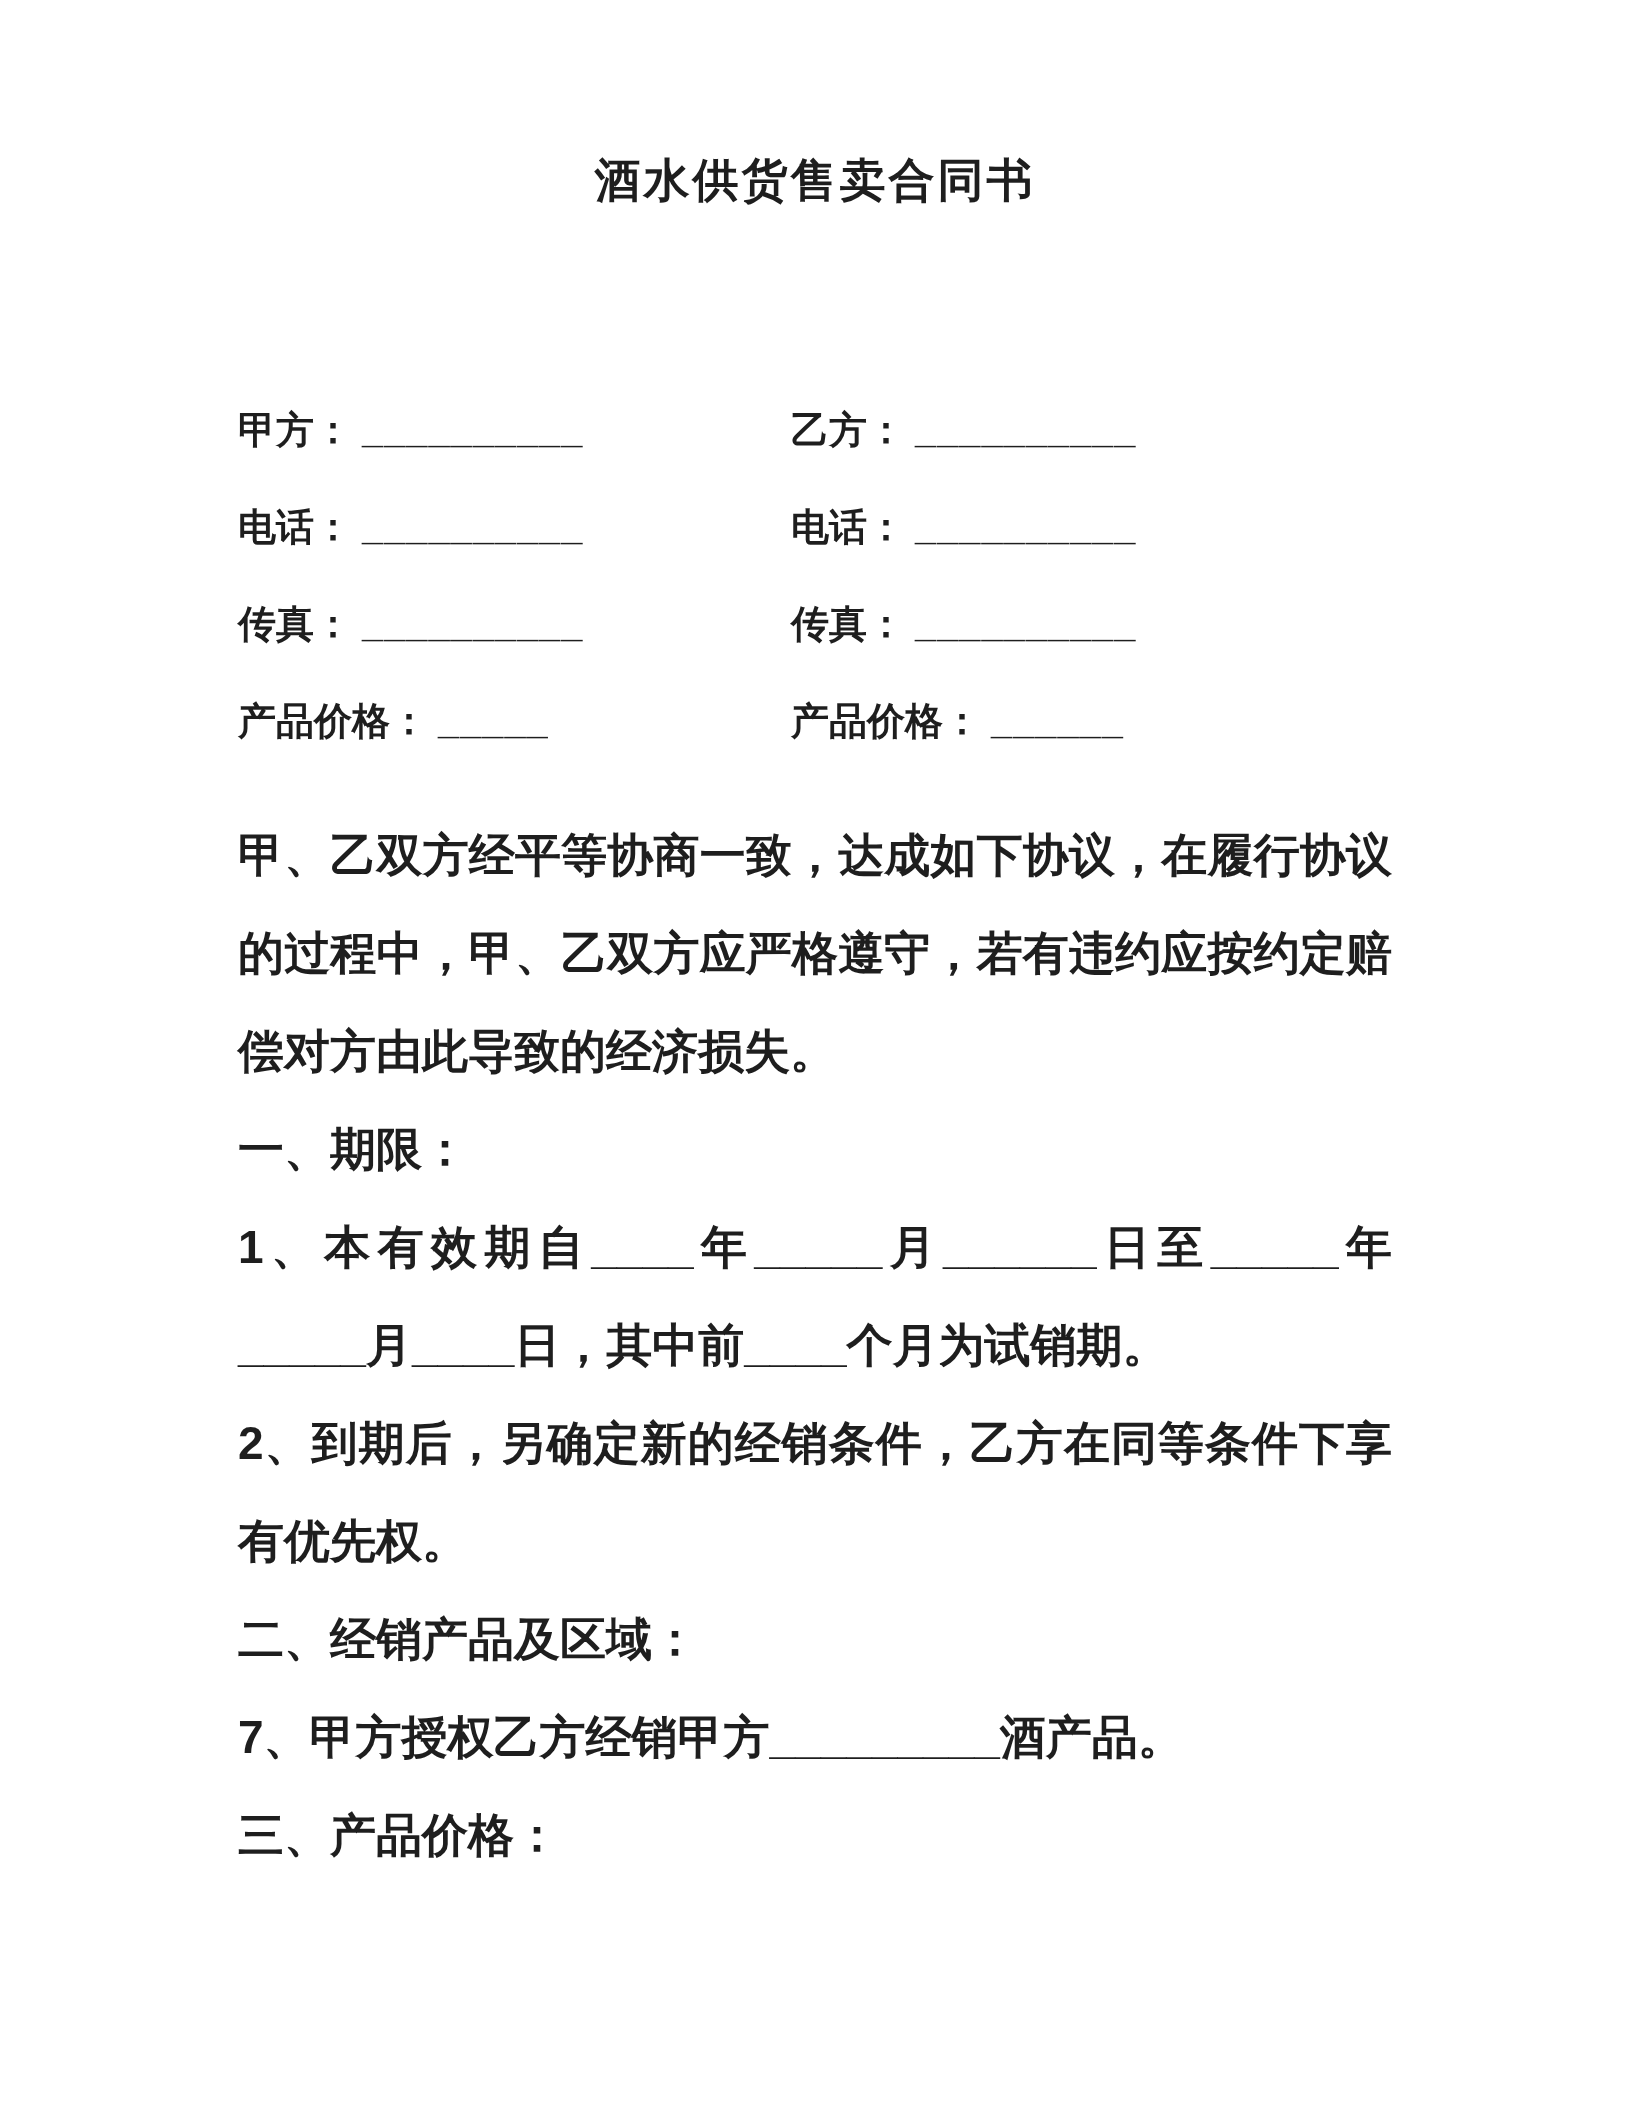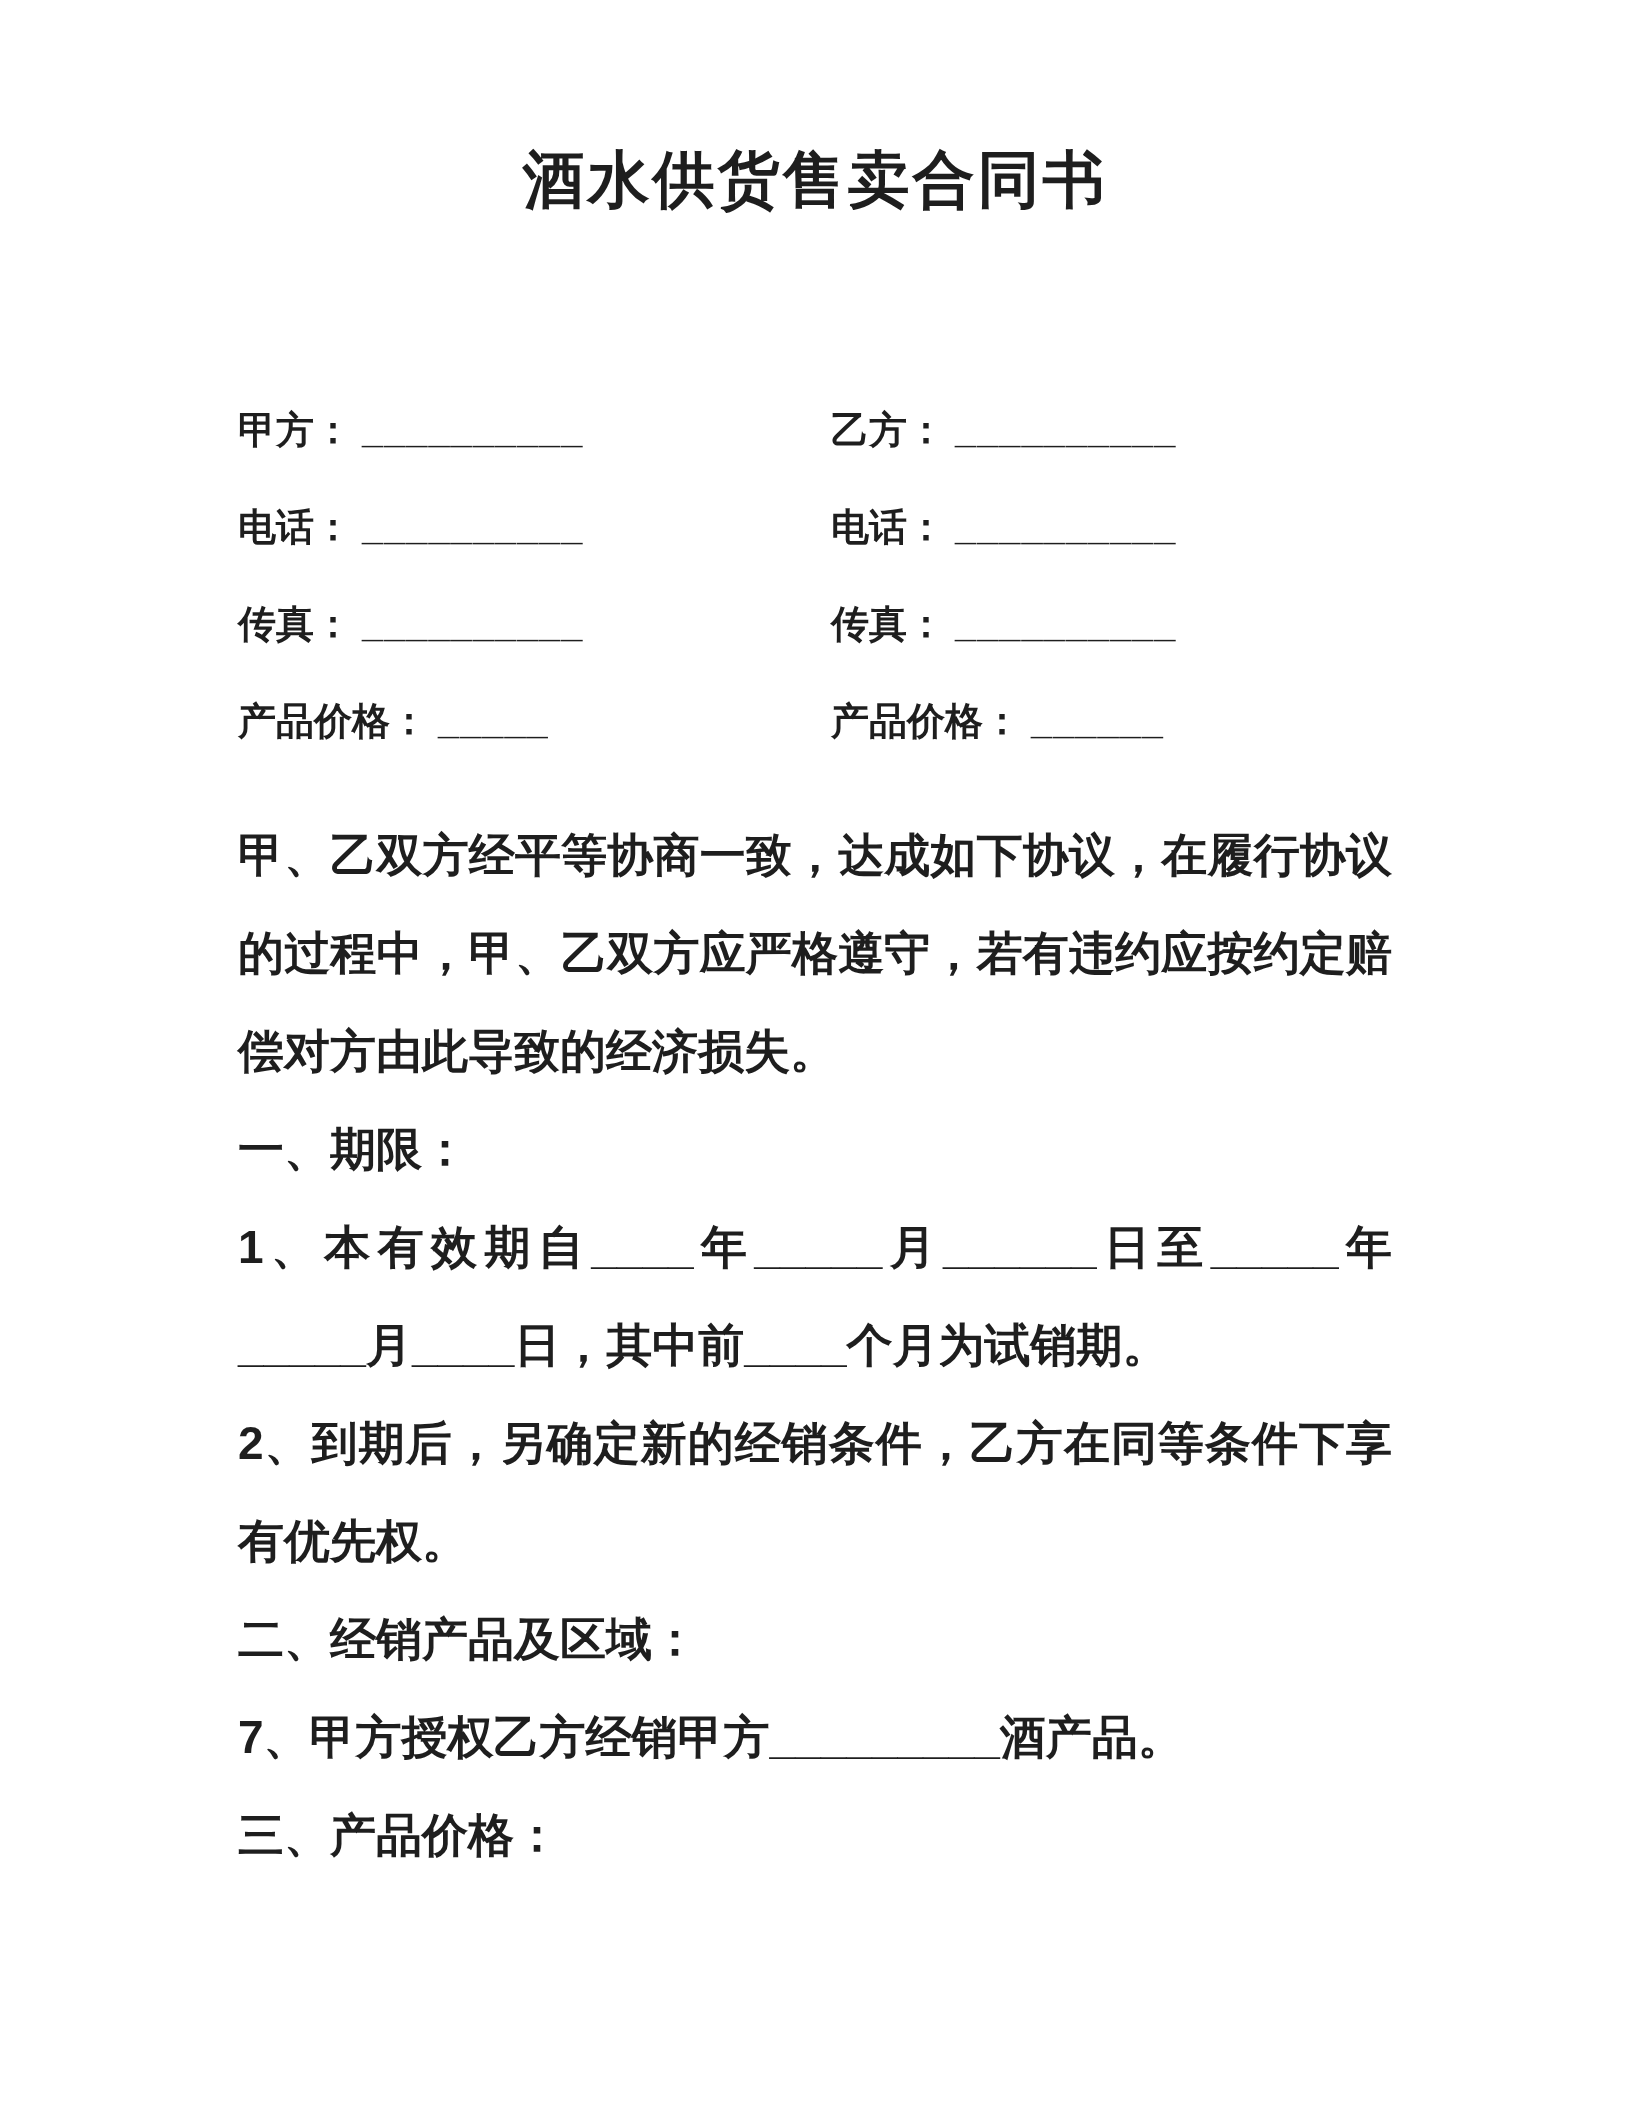--- a/index.html
+++ b/index.html
@@ -12,33 +12,32 @@
     font-weight: 700;
     color: #1e1e1e;
   }
   .page {
     width: 1632px;
     min-height: 2112px;
     padding: 150px 240px 120px 238px;
   }
   .title {
     text-align: center;
-    font-size: 62px;
+    font-size: 46px;
     letter-spacing: 3px;
     line-height: 60px;
   }
   .party-form {
     margin-top: 172px;
     font-size: 38px;
   }
   .form-row {
     display: flex;
     line-height: 97px;
     white-space: nowrap;
-    gap: 40px;
   }
   .form-row .cell-left {
     width: 553px;
     flex: 0 0 553px;
   }
   .form-row .cell-right {
     flex: 1 1 auto;
   }
   .blank {
     margin-left: 10px;

